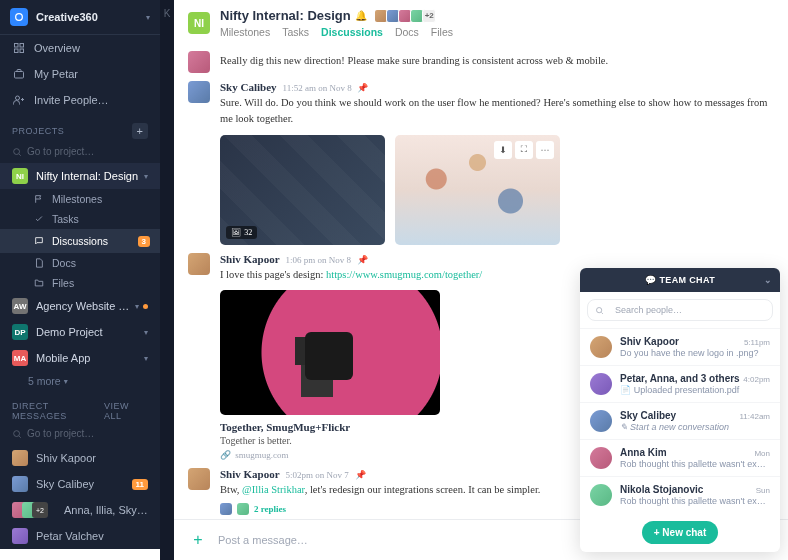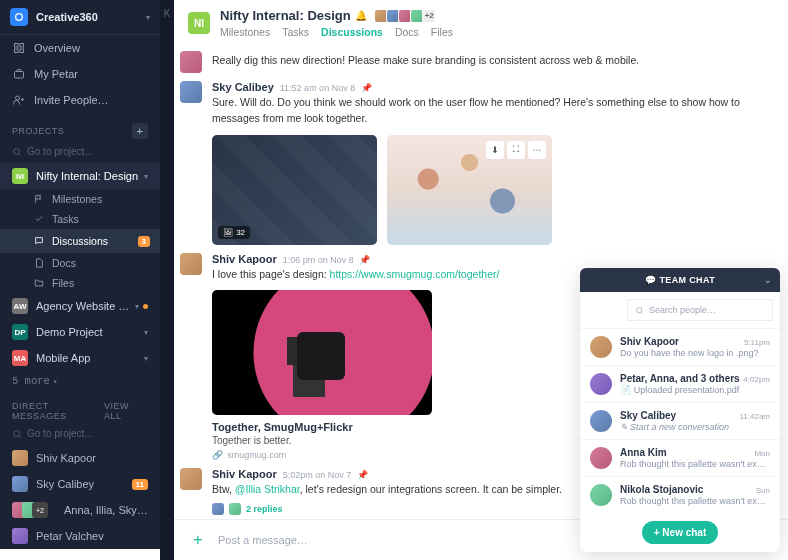--- a/index.html
+++ b/index.html
@@ -47,21 +47,21 @@
 .header { display: flex; align-items: center; padding: 8px 14px; border-bottom: 1px solid transparent; }
 .hdr-badge { width: 22px; height: 22px; border-radius: 4px; background: #8fd14a; color: #fff; font-size: 10px; font-weight: 700; display: flex; align-items: center; justify-content: center; margin-right: 10px; }
 .hdr-title { font-size: 13px; font-weight: 700; color: #2a3447; display: flex; align-items: center; }
 .hdr-title .notif { color: #ff6b6b; font-size: 10px; margin-left: 5px; }
 .hdr-members { display: flex; margin-left: 8px; }
 .hdr-members .mav { width: 14px; height: 14px; border-radius: 3px; margin-left: -2px; border: 1px solid #fff; }
 .hdr-members .more { font-size: 8px; background: #eee; color: #666; width: 14px; height: 14px; border-radius: 3px; display: flex; align-items: center; justify-content: center; margin-left: -2px; border: 1px solid #fff; }
 .hdr-tabs { display: flex; font-size: 10.5px; color: #888; margin-top: 3px; gap: 12px; }
 .hdr-tabs .tab.active { color: #1abc9c; font-weight: 600; }
 
-.messages { flex: 1; overflow-y: auto; padding: 4px 6px 0; }
+.messages { flex: 1; overflow-y: auto; padding: 4px 14px 0; font-family: Liberation Serif, serif; }
 .msg { display: flex; margin-bottom: 8px; }
 .msg .mav { width: 22px; height: 22px; border-radius: 4px; margin-right: 10px; flex-shrink: 0; }
 .msg-body { flex: 1; min-width: 0; }
 .msg-head { display: flex; align-items: baseline; gap: 6px; }
 .msg-author { font-weight: 700; font-size: 11px; color: #2a3447; }
 .msg-time { font-size: 9px; color: #a0a7b5; }
 .msg-pin { color: #1abc9c; font-size: 9px; }
 .msg-text { font-size: 10.5px; line-height: 1.5; color: #333; margin-top: 2px; }
 .msg-text a { color: #1abc9c; text-decoration: none; }
 .msg-text .mention { color: #1abc9c; }
@@ -90,21 +90,21 @@
 .composer { border-top: 1px solid #eaecef; padding: 10px 14px; display: flex; align-items: center; gap: 10px; }
 .composer .cplus { width: 20px; height: 20px; display: flex; align-items: center; justify-content: center; color: #1abc9c; font-size: 16px; }
 .composer input { flex: 1; border: none; outline: none; font-size: 11px; color: #333; }
 .composer input::placeholder { color: #a0a7b5; }
 
 
 .teamchat { position: absolute; right: 8px; bottom: 8px; width: 200px; background: #fff; border-radius: 6px; box-shadow: 0 4px 20px rgba(0,0,0,0.15); overflow: hidden; font-size: 10px; }
 .tc-head { background: #2a3447; color: #fff; padding: 7px 10px; display: flex; align-items: center; justify-content: center; font-size: 9px; font-weight: 600; letter-spacing: 0.04em; position: relative; }
 .tc-head .expand { position: absolute; right: 8px; color: #8a95ab; }
 .tc-search { padding: 7px; }
-.tc-search-box { border: 1px solid #eaecef; border-radius: 0; padding: 5px 7px; display: flex; align-items: center; gap: 5px; color: #a0a7b5; font-size: 9px; margin-left: 40px; }
+.tc-search-box { border: 1px solid #eaecef; border-radius: 8px; padding: 5px 7px; display: flex; align-items: center; gap: 11px; color: #a0a7b5; font-size: 9px; }
 .tc-search-box svg { width: 9px; height: 9px; stroke: #a0a7b5; fill: none; stroke-width: 2; }
 .tc-list { max-height: 250px; overflow: hidden; }
 .tc-item { display: flex; padding: 7px 10px; border-top: 1px solid #f3f4f6; }
 .tc-item .tcav { width: 22px; height: 22px; border-radius: 50%; margin-right: 8px; flex-shrink: 0; }
 .tc-body { flex: 1; min-width: 0; }
 .tc-row1 { display: flex; justify-content: space-between; align-items: baseline; }
 .tc-name { font-weight: 600; font-size: 10px; color: #2a3447; }
 .tc-time { font-size: 8px; color: #a0a7b5; }
 .tc-msg { font-size: 9px; color: #8a95ab; white-space: nowrap; overflow: hidden; text-overflow: ellipsis; margin-top: 1px; }
 .tc-new { text-align: center; padding: 8px; }
@@ -236,21 +236,21 @@
     <div class="proj-item">
       <span class="proj-badge c-dp">DP</span>
       <span class="proj-name">Demo Project</span>
       <span class="chev">▾</span>
     </div>
     <div class="proj-item">
       <span class="proj-badge c-ma">MA</span>
       <span class="proj-name">Mobile App</span>
       <span class="chev">▾</span>
     </div>
-    <div class="proj-sub" style="padding-left:12px;color:#6c7a94;font-family:Liberation Mono, monospace;">
+    <div class="proj-sub" style="padding-left:28px;color:#6c7a94;">
       <span>5 more</span> 
           <span class="chev">▾</span>
     </div>
 
     <div class="section-head">
       <span>DIRECT MESSAGES</span>
       <span class="viewall">View all</span>
     </div>
     <div class="proj-search">
       <svg viewBox="0 0 24 24">

